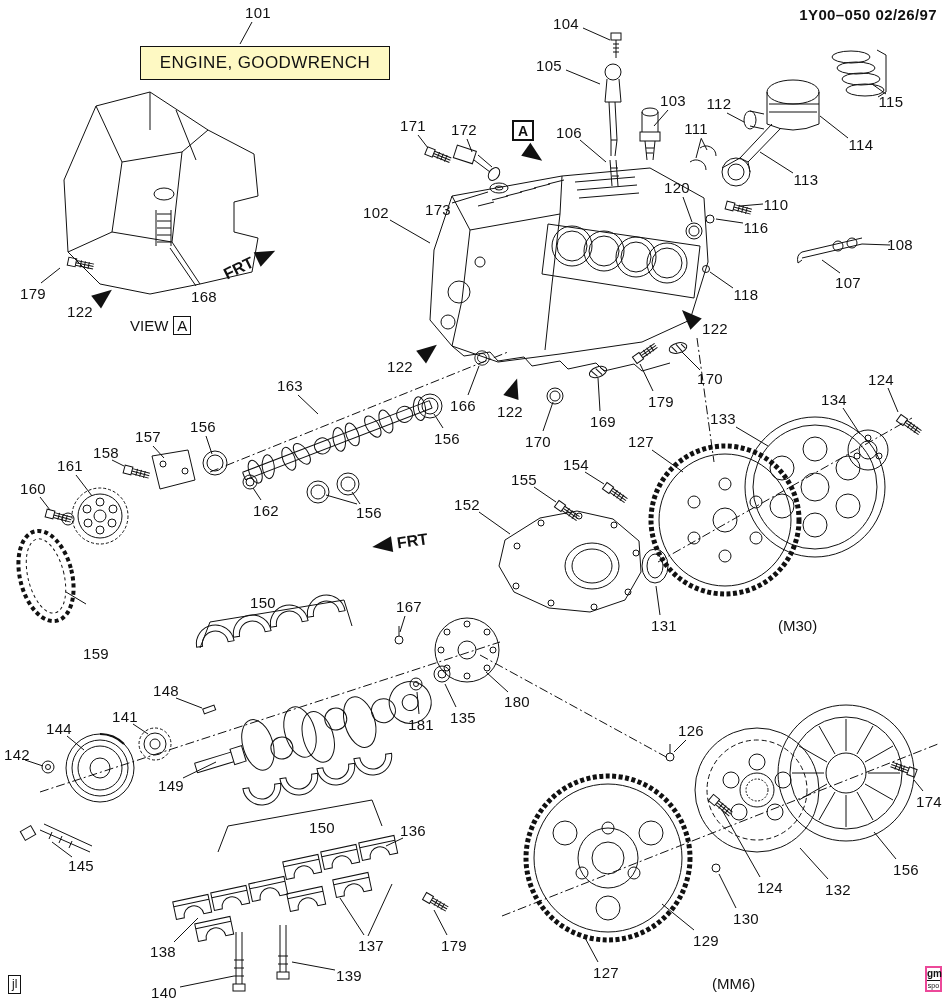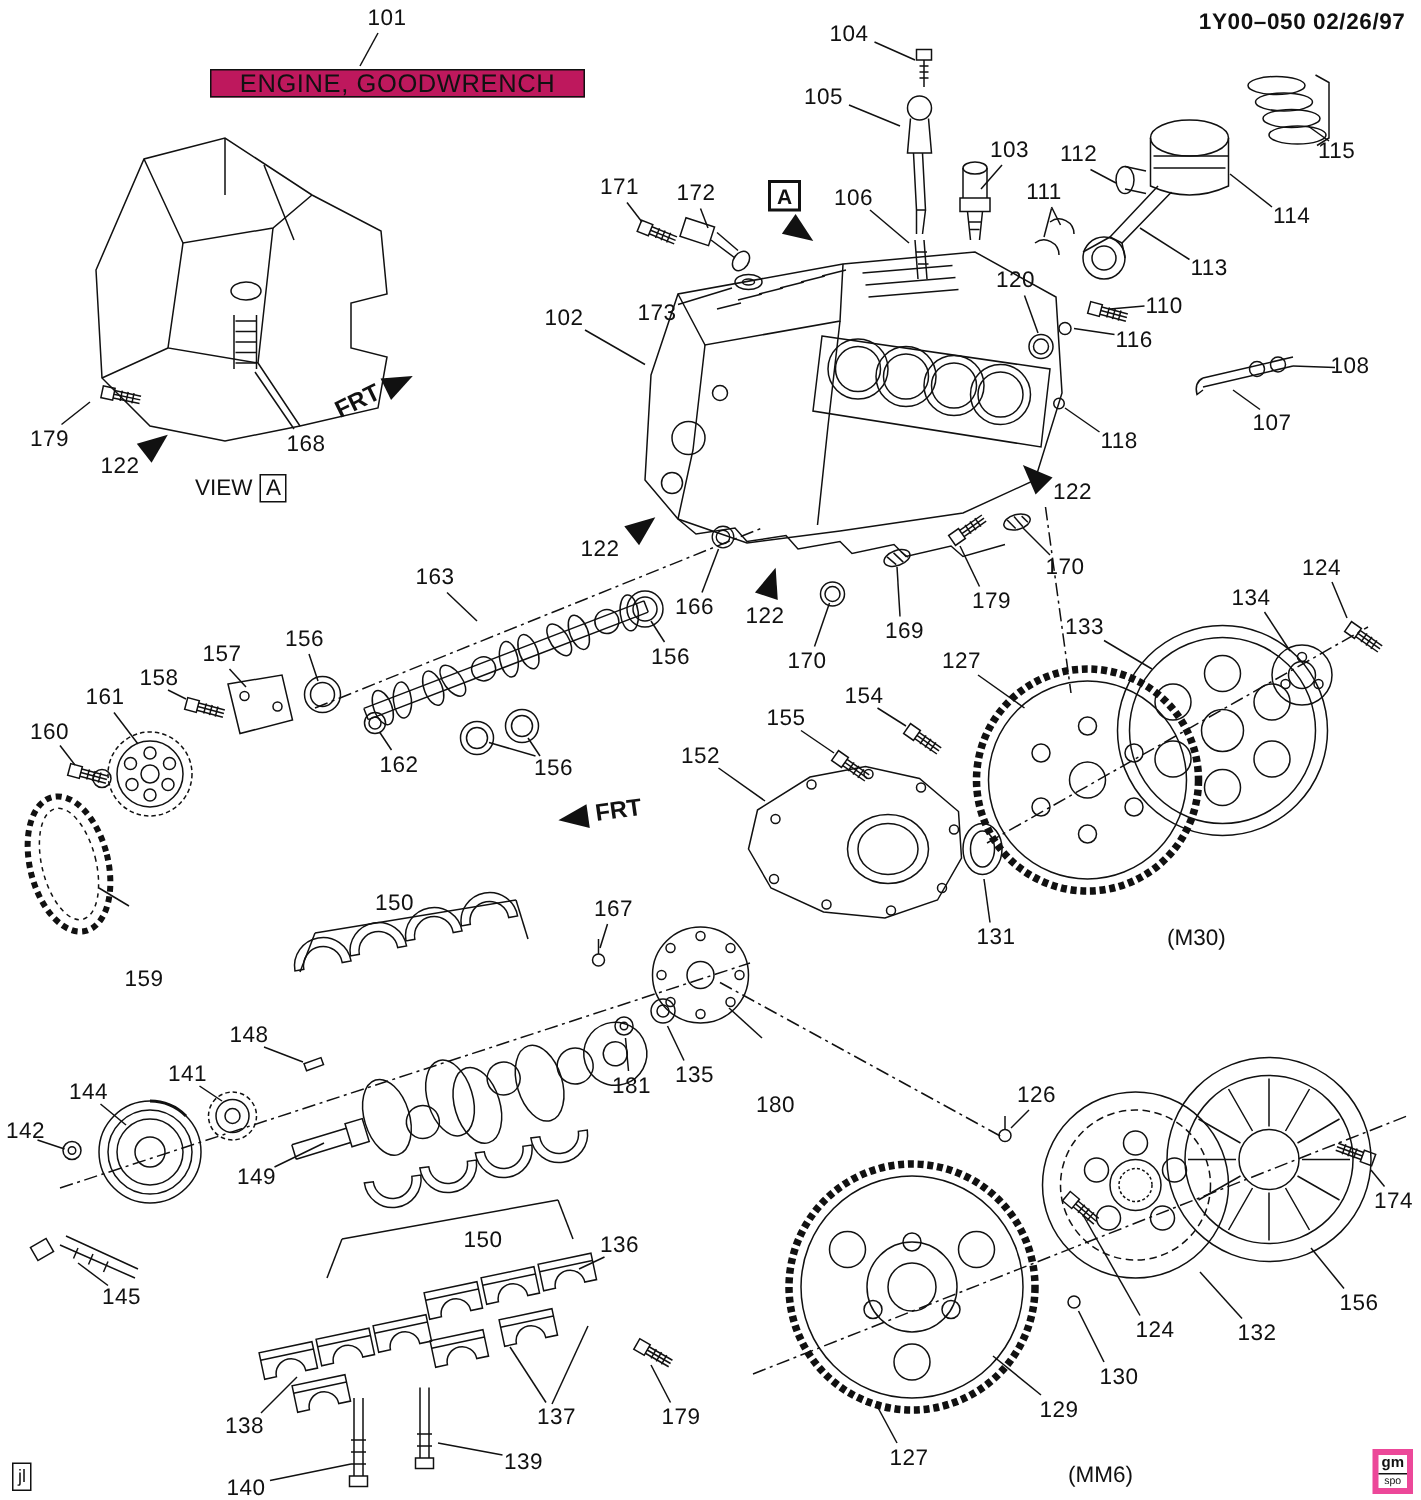--- a/index.html
+++ b/index.html
@@ -6,37 +6,37 @@
   body { background:#fff; font-family:"Liberation Sans", sans-serif; color:#111; }
   .page { position:relative; width:947px; height:1000px; background:#fff; overflow:hidden; }
   .layer { position:absolute; left:0; top:0; width:947px; height:1000px; }
   #art { z-index:1; }
   #leaders { z-index:2; pointer-events:none; }
   #callout-layer { z-index:3; }
   .labels { z-index:4; pointer-events:none; }
   .callout { position:absolute; transform:translate(-50%,-50%); font-size:15px; letter-spacing:.3px; white-space:nowrap; }
   .lbl { position:absolute; font-size:15px; white-space:nowrap; }
   .boxed { border:1.3px solid #111; padding:0 3px; display:inline-block; line-height:17px; }
-  .title-box { position:absolute; left:140px; top:46px; width:250px; height:19px; border:1.6px solid #111;
-               display:flex; align-items:center; justify-content:center; font-size:17px; letter-spacing:.4px; background:#be185d; }
+  .title-box { position:absolute; left:140px; top:46px; width:250px; height:34px; border:1.6px solid #111;
+               display:flex; align-items:center; justify-content:center; font-size:17px; letter-spacing:.4px; background:#fef9c3; }
   .doc-ref { position:absolute; right:10px; top:6px; font-size:15px; letter-spacing:.4px;font-weight:bold; }
   .sec-a { position:absolute; left:512px; top:120px; width:22px; height:21px; border:2px solid #111;
            display:flex; align-items:center; justify-content:center; font-size:14px; font-weight:bold; }
   .view-label { position:absolute; left:130px; top:316px; font-size:15px; display:flex; gap:5px; align-items:center; }
   .tri { position:absolute; width:0; height:0; border-top:8px solid transparent; border-bottom:8px solid transparent;
          border-left:20px solid #111; }
   .tri-inline { display:inline-block; width:0; height:0; border-top:8px solid transparent; border-bottom:8px solid transparent;
                 border-left:20px solid #111; }
   .tri-left { display:inline-block; width:0; height:0; border-top:8px solid transparent; border-bottom:8px solid transparent;
               border-right:20px solid #111; }
   .frt { position:absolute; display:flex; align-items:center; gap:5px; font-size:16px; font-weight:bold; }
   .frt-top { left:222px; top:254px; transform:rotate(-26deg); }
   .frt-mid { left:372px; top:534px; transform:rotate(-8deg); }
   .initials { position:absolute; left:8px; top:975px; font-size:12px; }
-  .gm-logo { position:absolute; right:5px; top:966px; width:27px; border:4px solid #ec4899; text-align:center; line-height:1; background:#fff; }
+  .gm-logo { position:absolute; right:5px; top:966px; width:17px; border:2px solid #ec4899; text-align:center; line-height:1; background:#fff; }
   .gm-logo .gm { font-size:10px; font-weight:bold; display:block; padding:1px 0; }
   .gm-logo .spo { font-size:7px; display:block; border-top:1px solid #111; padding:1px 0; }
   .m30 { left:778px; top:617px; } .mm6 { left:712px; top:975px; }
 </style>
 </head>
 <body>
 
 <div class="page">
 
   <svg id="art" class="layer" viewBox="0 0 947 1000" stroke="#111" fill="none" stroke-width="1">
@@ -501,21 +501,21 @@
       <div class="callout" style="left: 263px; top: 602px;">150</div>
       <div class="callout" style="left: 409px; top: 606px;">167</div>
       <div class="callout" style="left: 96px; top: 612px; margin-top: 41px;">159</div>
       <div class="callout" style="left: 664px; top: 625px;">131</div>
       <div class="callout" style="left: 166px; top: 690px;">148</div>
       <div class="callout" style="left: 125px; top: 716px;">141</div>
       <div class="callout" style="left: 59px; top: 728px;">144</div>
       <div class="callout" style="left: 17px; top: 754px;">142</div>
       <div class="callout" style="left: 421px; top: 724px;">181</div>
       <div class="callout" style="left: 463px; top: 717px;">135</div>
-      <div class="callout" style="left: 517px; top: 737px;">180</div>
+      <div class="callout" style="left: 517px; top: 701px;">180</div>
       <div class="callout" style="left: 691px; top: 730px;">126</div>
       <div class="callout" style="left: 171px; top: 785px;">149</div>
       <div class="callout" style="left: 322px; top: 827px;">150</div>
       <div class="callout" style="left: 413px; top: 830px;">136</div>
       <div class="callout" style="left: 81px; top: 865px;">145</div>
       <div class="callout" style="left: 929px; top: 801px;">174</div>
       <div class="callout" style="left: 906px; top: 869px;">156</div>
       <div class="callout" style="left: 838px; top: 889px;">132</div>
       <div class="callout" style="left: 770px; top: 887px;">124</div>
       <div class="callout" style="left: 746px; top: 918px;">130</div>

